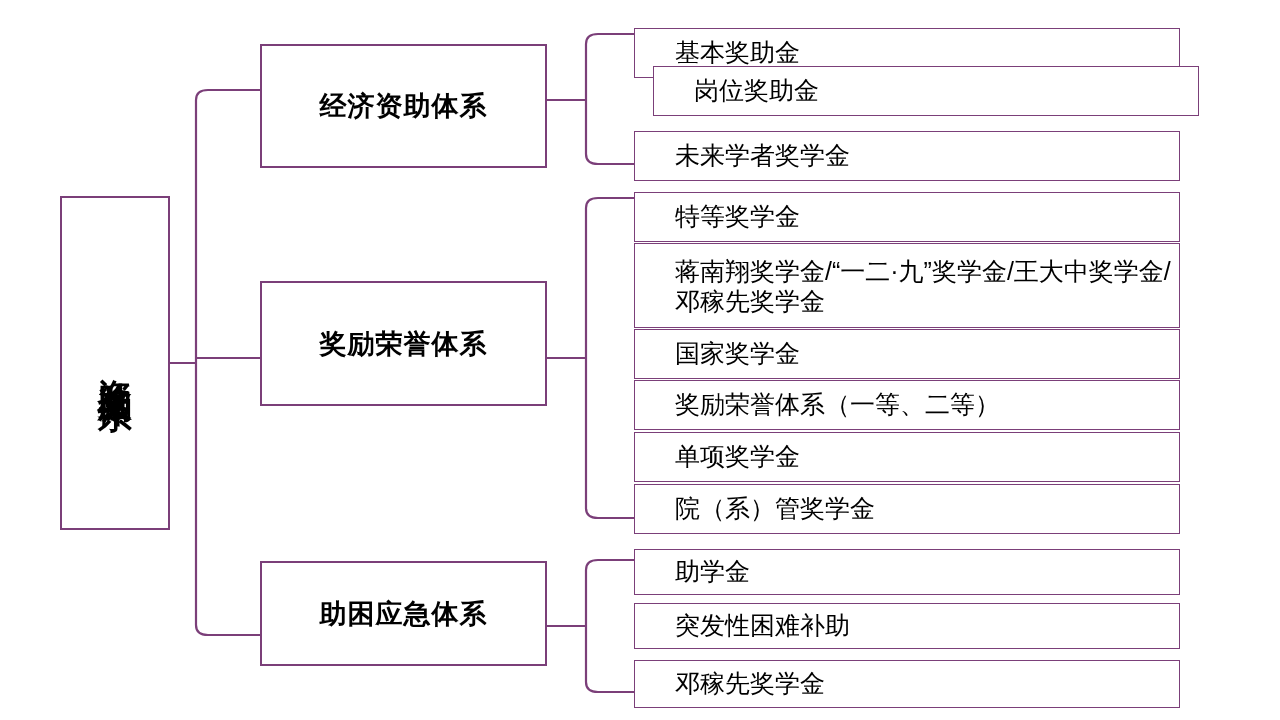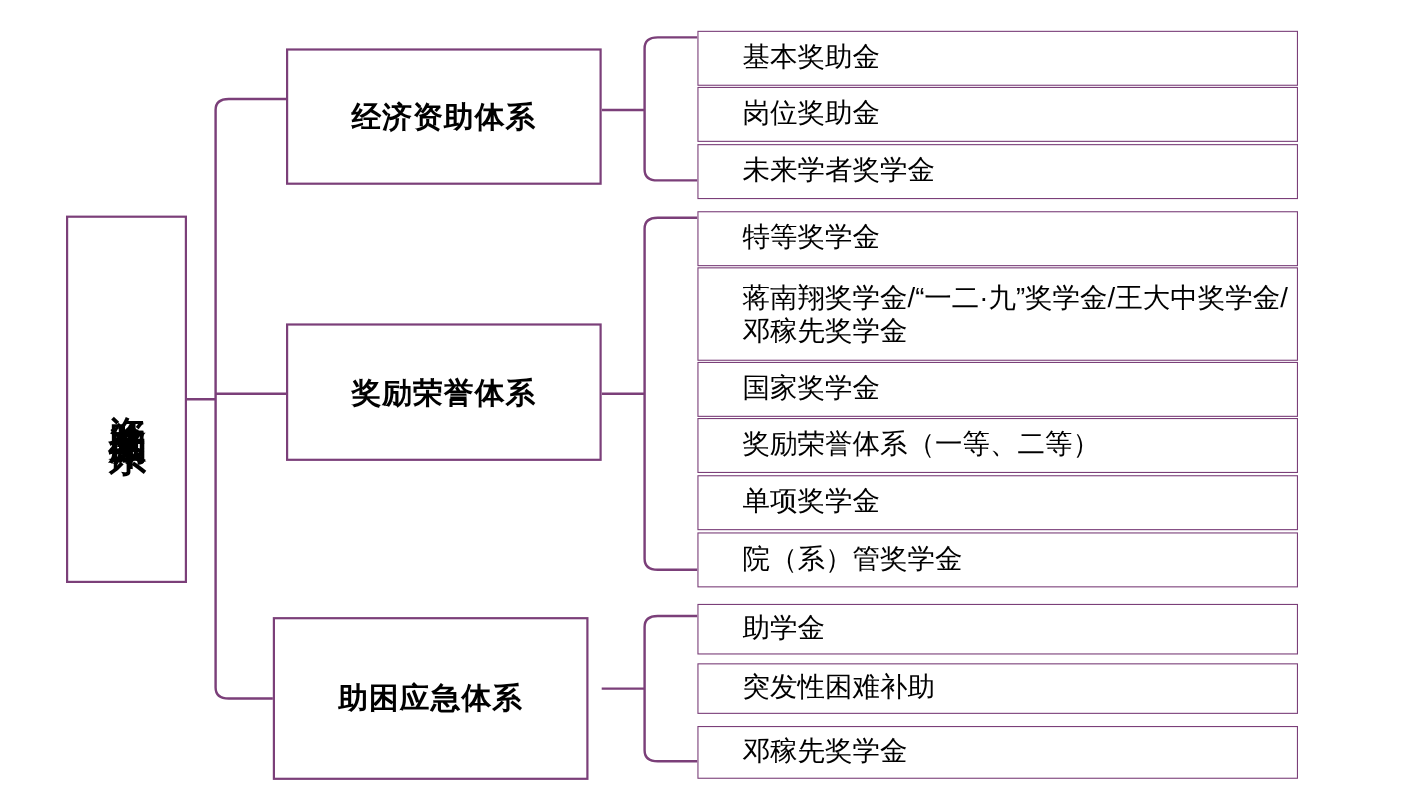--- a/index.html
+++ b/index.html
@@ -52,22 +52,22 @@
     box-sizing: border-box;
     display: flex;
     align-items: center;
     justify-content: center;
     background: #ffffff;
     font-weight: bold;
     font-size: 27px;
     letter-spacing: 1px;
   }
   #cat-0 { left: 260px; top: 33px;  width: 287px; height: 124px; margin-top: 11px; }
-  #cat-1 { left: 260px; top: 294px; width: 287px; height: 125px; }
-  #cat-2 { left: 248px; top: 561px; width: 287px; height: 148px; }
+  #cat-1 { left: 260px; top: 281px; width: 287px; height: 125px; }
+  #cat-2 { left: 260px; top: 561px; width: 287px; height: 105px; }
 
   
   .leaf-box {
     position: absolute;
     left: 634px;
     width: 546px;
     border: 1.5px solid #7B3F79;
     box-sizing: border-box;
     background: #ffffff;
     display: flex;
@@ -121,21 +121,21 @@
   <div class="cat-box" id="cat-1">
     <span>奖励荣誉体系</span>
   </div>
   <div class="cat-box" id="cat-2">
     <span>助困应急体系</span>
   </div>
 
   <div class="leaf-box" style="top:28px; height:50px;">
     <span>基本奖助金</span>
   </div>
-  <div class="leaf-box" style="top:79px; height:50px;">
+  <div class="leaf-box" style="top:66px; height:50px;margin-left:19px;">
     <span>岗位奖助金</span>
   </div>
   <div class="leaf-box" style="top:131px; height:50px;">
     <span>未来学者奖学金</span>
   </div>
 
   <div class="leaf-box" style="top:192px; height:50px;">
     <span>特等奖学金</span>
   </div>
   <div class="leaf-box two-line" style="top:243px; height:85px;justify-content:center;">

